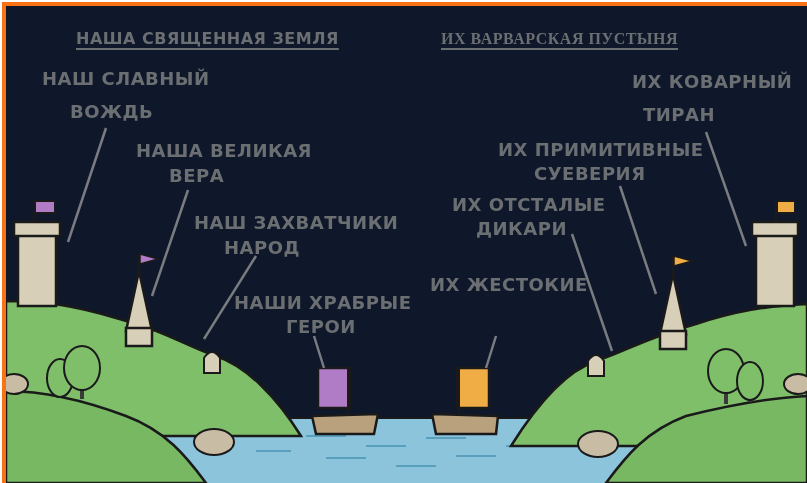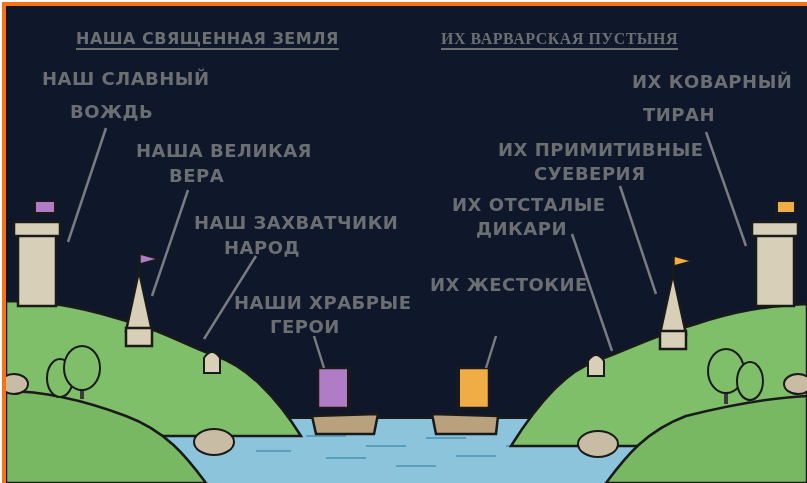--- a/index.html
+++ b/index.html
@@ -113,21 +113,21 @@
   <div class="lbl title" style="left:70px;top:24px;">НАША СВЯЩЕННАЯ ЗЕМЛЯ</div>
   <div class="lbl title" style="left:435px;top:24px;width:270px;text-align:left;font-family:Liberation Serif, serif;">ИХ ВАРВАРСКАЯ ПУСТЫНЯ</div>
 
   <div class="lbl" style="left:36px;top:64px;">НАШ СЛАВНЫЙ</div>
   <div class="lbl" style="left:64px;top:97px;">ВОЖДЬ</div>
   <div class="lbl" style="left:130px;top:136px;">НАША ВЕЛИКАЯ</div>
   <div class="lbl" style="left:163px;top:161px;">ВЕРА</div>
   <div class="lbl" style="left:188px;top:208px;">НАШ ЗАХВАТЧИКИ</div>
   <div class="lbl" style="left:218px;top:233px;">НАРОД</div>
   <div class="lbl" style="left:228px;top:288px;">НАШИ ХРАБРЫЕ</div>
-  <div class="lbl" style="left:264px;top:312px;">ГЕРОИ</div>
+  <div class="lbl" style="left:280px;top:312px;">ГЕРОИ</div>
 
   <div class="lbl" style="left:626px;top:67px;">ИХ КОВАРНЫЙ</div>
   <div class="lbl" style="left:637px;top:100px;">ТИРАН</div>
   <div class="lbl" style="left:492px;top:135px;">ИХ ПРИМИТИВНЫЕ</div>
   <div class="lbl" style="left:528px;top:159px;">СУЕВЕРИЯ</div>
   <div class="lbl" style="left:446px;top:190px;">ИХ ОТСТАЛЫЕ</div>
   <div class="lbl" style="left:470px;top:214px;">ДИКАРИ</div>
   <div class="lbl" style="left:424px;top:270px;text-align:center;">ИХ ЖЕСТОКИЕ</div>
 </div>
 

